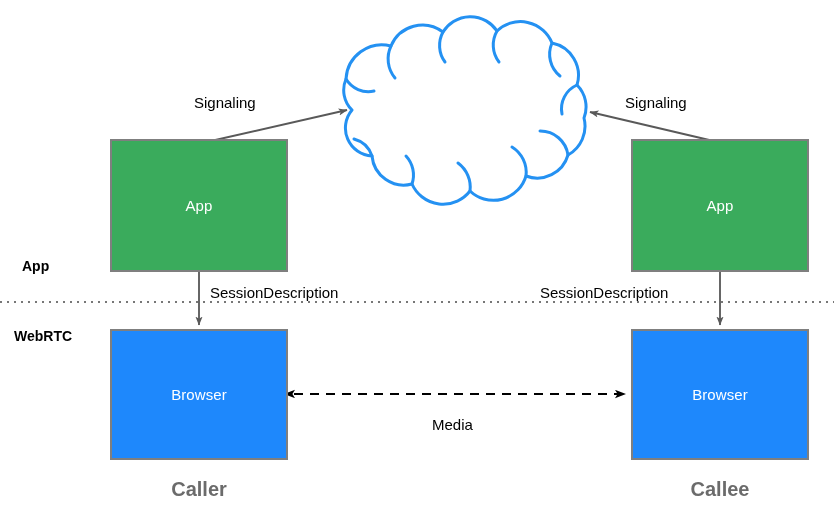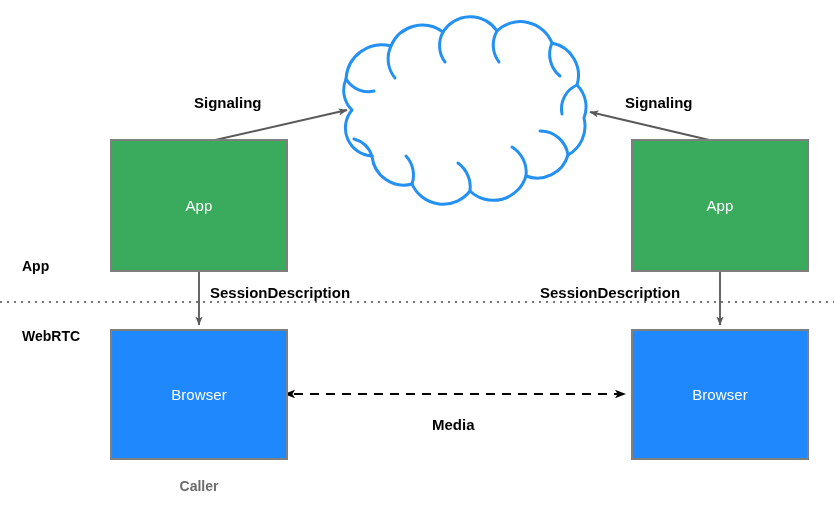--- a/index.html
+++ b/index.html
@@ -34,36 +34,36 @@
     color: #ffffff;
     font-size: 15px;
     font-family: "Liberation Sans", sans-serif;
     font-weight: normal;
     letter-spacing: 0.1px;
   }
   .edge-label {
     position: absolute;
     font-family: "Liberation Sans", sans-serif;
     font-size: 15px;
-    font-weight: bold;
+    font-weight: normal;
     color: #000000;
     white-space: nowrap;
   }
   .layer-label {
     position: absolute;
     font-family: "Liberation Sans", sans-serif;
     font-size: 14px;
     font-weight: bold;
     color: #000000;
     white-space: nowrap;
   }
   .role-label {
     position: absolute;
     font-family: "Liberation Sans", sans-serif;
-    font-size: 14px;
+    font-size: 20px;
     font-weight: bold;
     color: #6b6b6b;
     white-space: nowrap;
     text-align: center;
   }
 </style>
 </head>
 <body>
 
 <div id="canvas">
@@ -146,18 +146,19 @@
   <div class="edge-label" style="left:625px; top:94px;">Signaling</div>
 
   <div class="edge-label" style="left:210px; top:284px;">SessionDescription</div>
 
   <div class="edge-label" style="left:540px; top:284px;">SessionDescription</div>
 
   <div class="edge-label" style="left:432px; top:416px;">Media</div>
 
   <div class="layer-label" style="left:22px; top:258px;">App</div>
 
-  <div class="layer-label" style="left:22px; top:328px;">WebRTC</div>
+  <div class="layer-label" style="left:14px; top:328px;">WebRTC</div>
 
   <div class="role-label" style="left:110px; top:478px; width:178px;">Caller</div>
 
+  <div class="role-label" style="left:631px; top:478px; width:178px;">Callee</div>
 
 </div>
 
 </body></html>

